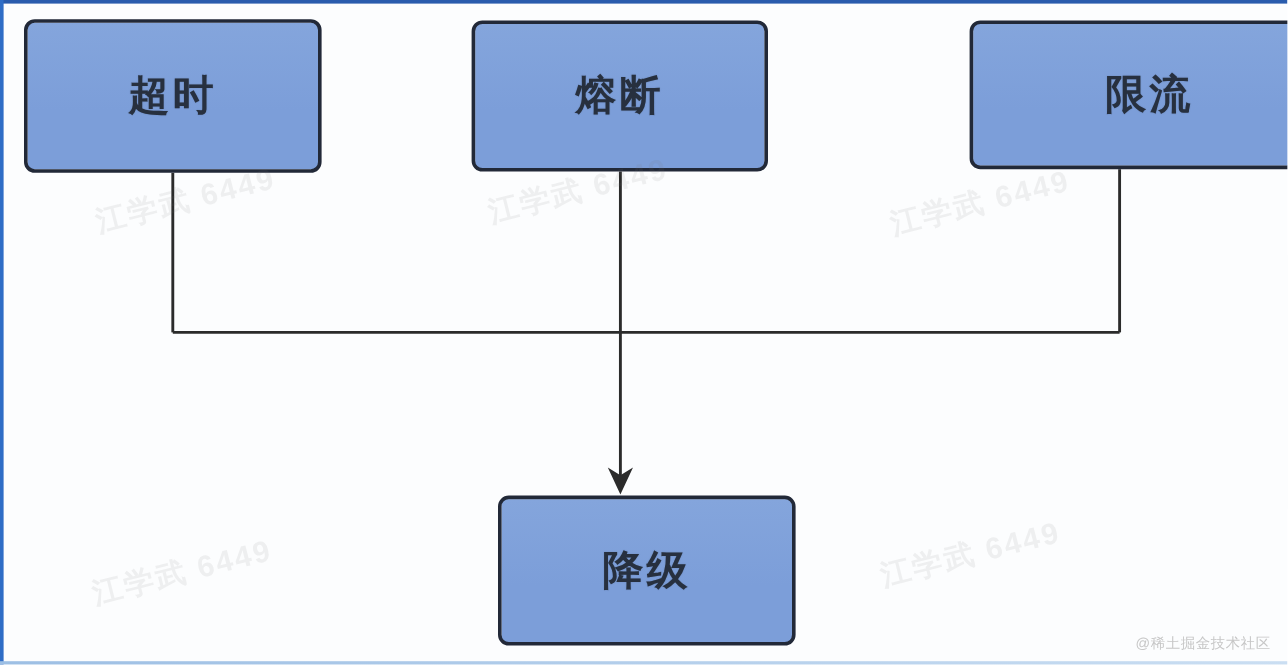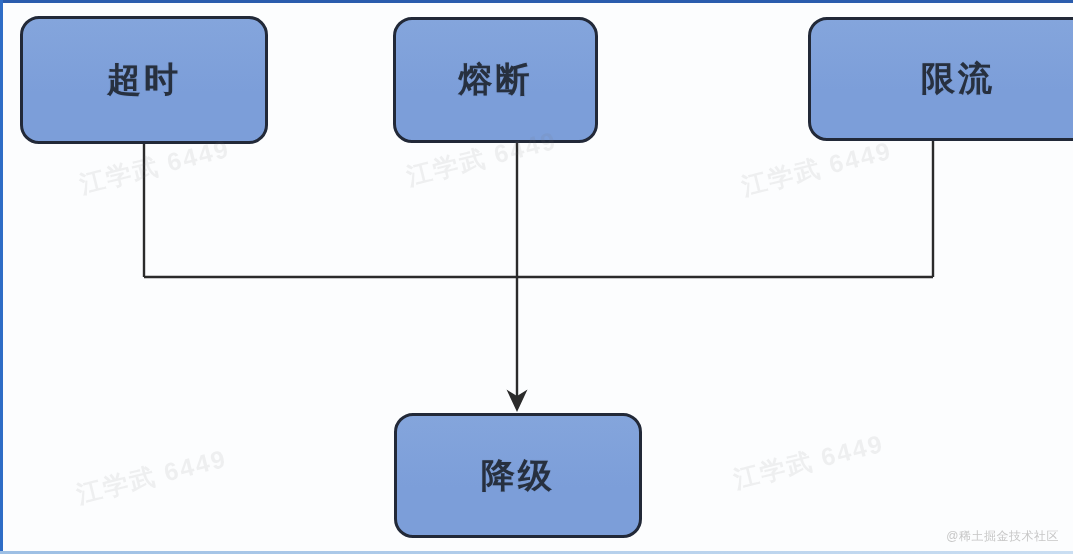--- a/index.html
+++ b/index.html
@@ -42,37 +42,37 @@
     fill: none;
   }
   .connectors polygon {
     fill: var(--line, #2b2b2b);
   }
   
   .node {
     position: absolute;
     background: linear-gradient(180deg, #84a5dc 0%, var(--node-fill, #7c9ed9) 60%);
     border: 3px solid var(--node-border, #222938);
-    border-radius: 19px;
+    border-radius: 9px;
     display: flex;
     align-items: center;
     justify-content: center;
     box-sizing: border-box;
   }
   .node .label {
     font-size: 34px;
     font-weight: 600;
     letter-spacing: 3px;
     color: #27303f;
     text-shadow: 0 0 1px rgba(39,48,63,0.35);
   }
   .node-timeout { left: 20px;  top: 16px;  width: 248px; height: 128px; }
-  .node-fuse    { left: 393px; top: 17px;  width: 205px; height: 126px; }
+  .node-fuse    { left: 393px; top: 17px;  width: 247px; height: 126px; }
   .node-limit   { left: 808px; top: 17px;  width: 300px; height: 124px; }
-  .node-degrade { left: 394px; top: 413px; width: 248px; height: 125px; justify-content: center; }
+  .node-degrade { left: 415px; top: 413px; width: 248px; height: 125px; justify-content: center; }
   
   .wm {
     position: absolute;
     font-size: 25px;
     font-weight: 700;
     letter-spacing: 2px;
     color: rgba(120, 120, 120, 0.10);
     transform: rotate(-14deg);
     white-space: nowrap;
     user-select: none;

